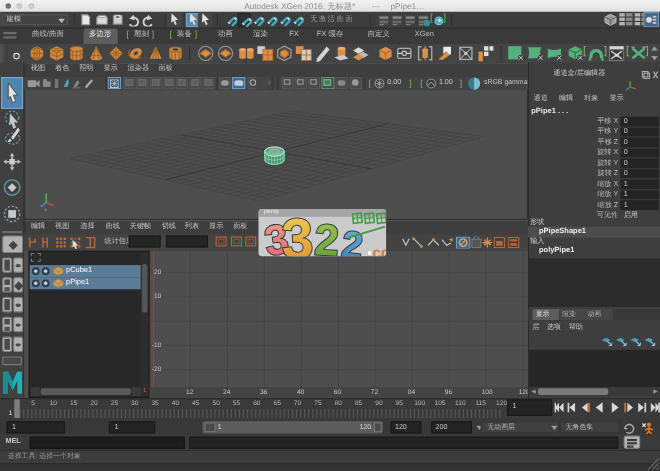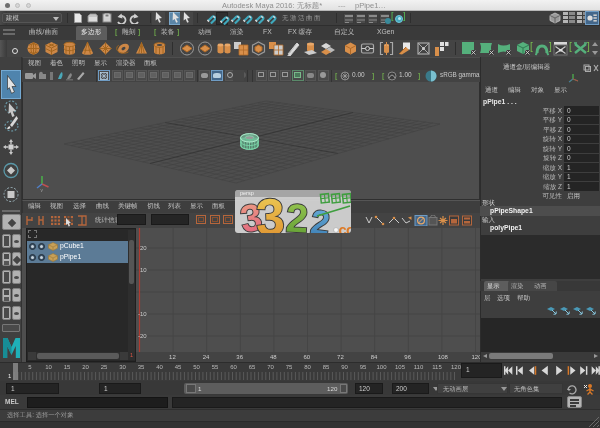--- a/index.html
+++ b/index.html
@@ -5,21 +5,21 @@
 #w{position:relative;width:600px;height:428px}
 #w div{position:absolute}
 .t{white-space:nowrap;line-height:1}
 svg{position:absolute;display:block}
 </style></head><body>
 <div id="w">
 <div class="" style="left:0px;top:0px;width:600px;height:11px;background:linear-gradient(#f2f2f2,#e2e2e2);border-bottom:1px solid #b8b8b8;"></div>
 <div class="" style="left:5px;top:3px;width:5px;height:5px;background:#6e6e6e;border-radius:50%;"></div>
 <div class="" style="left:15px;top:3px;width:5px;height:5px;background:#d6d6d6;border-radius:50%;border:1px solid #bdbdbd;"></div>
 <div class="" style="left:26px;top:3px;width:5px;height:5px;background:#d6d6d6;border-radius:50%;border:1px solid #bdbdbd;"></div>
-<div class="t" style="left:222px;top:2px;font-size:7.5px;color:#8f8f8f;">Autodesk Maya 2016: 无标题*</div>
+<div class="t" style="left:222px;top:2px;font-size:7.5px;color:#8f8f8f;">Autodesk XGen 2016: 无标题*</div>
 <div class="t" style="left:338px;top:2px;font-size:7.5px;color:#9f9f9f;">---</div>
 <div class="t" style="left:355px;top:2px;font-size:7.5px;color:#8f8f8f;">pPipe1…</div>
 <div class="" style="left:0px;top:11px;width:600px;height:14px;background:#3d3d3d;"></div>
 <div class="" style="left:0px;top:11px;width:7px;height:14px;background:linear-gradient(90deg,#4a4a4a,#383838);"></div>
 <div class="" style="left:2px;top:13px;width:60px;height:10px;background:#434343;border:1px solid #555;border-radius:2px;"></div>
 <div class="t" style="left:6px;top:15px;font-size:6.5px;color:#cccccc;">建模</div>
 <div style="left:53px;top:17px;width:0;height:0;border-left:3px solid transparent;border-right:3px solid transparent;border-top:4px solid #bbb"></div>
 <div class="" style="left:67px;top:13px;width:1px;height:10px;background:#2e2e2e;"></div>
 <svg style="left:72px;top:12px" width="80" height="12" viewBox="0 0 80 12">
 <g fill="none" stroke="#d8d8d8" stroke-width="1">

